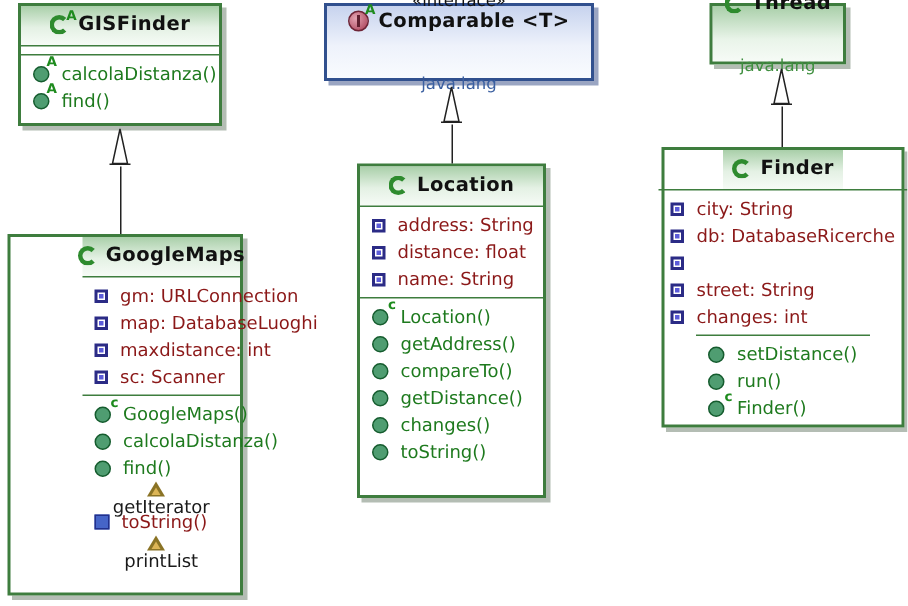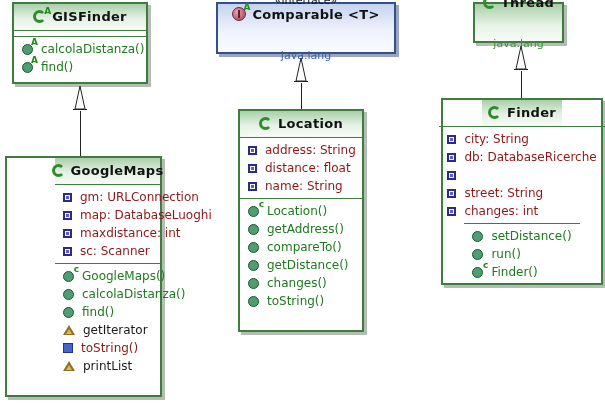--- a/index.html
+++ b/index.html
@@ -21,21 +21,21 @@
   .pkg.green{color:#3f8f3f;}
   .pkg.blue{color:#3a5fa0;}
   .stereo{font-size:11px;color:#111;text-align:center;padding-top:3px;}
   .center-lines{display:flex;flex-direction:column;align-items:center;justify-content:center;}
 
   .sect{border-top:1px solid #3e7d3e;padding:3px 0;}
   .sect.empty{height:5px;padding:0;}
   .row{height:18px;display:flex;align-items:center;padding:0 8px;font-size:12px;white-space:nowrap;}
   .t-attr{color:#8b1818;}
   .t-meth{color:#1e7a1e;}
-  .t-plain{color:#1a1a1a;}
+  .t-plain{color:#1a1a1a;flex-direction:column;}
 
   
   .ic{position:relative;display:inline-block;margin-right:8px;flex:none;}
   .ic-field{width:5px;height:5px;border:2px solid #2b2b86;background:#fff;}
   .ic-field::after{content:"";position:absolute;left:1px;top:1px;width:3px;height:3px;background:#5b5bd9;}
   .ic-meth{width:9px;height:9px;border-radius:50%;background:#4f9d71;border:1px solid #155c2e;}
   .ic-tri{width:12px;height:10px;}
   .ic-tri::before{content:"";position:absolute;left:0;top:0;border-left:6px solid transparent;
                   border-right:6px solid transparent;border-bottom:10px solid #8a7325;}
   .ic-tri::after{content:"";position:absolute;left:3px;top:4px;border-left:3px solid transparent;

